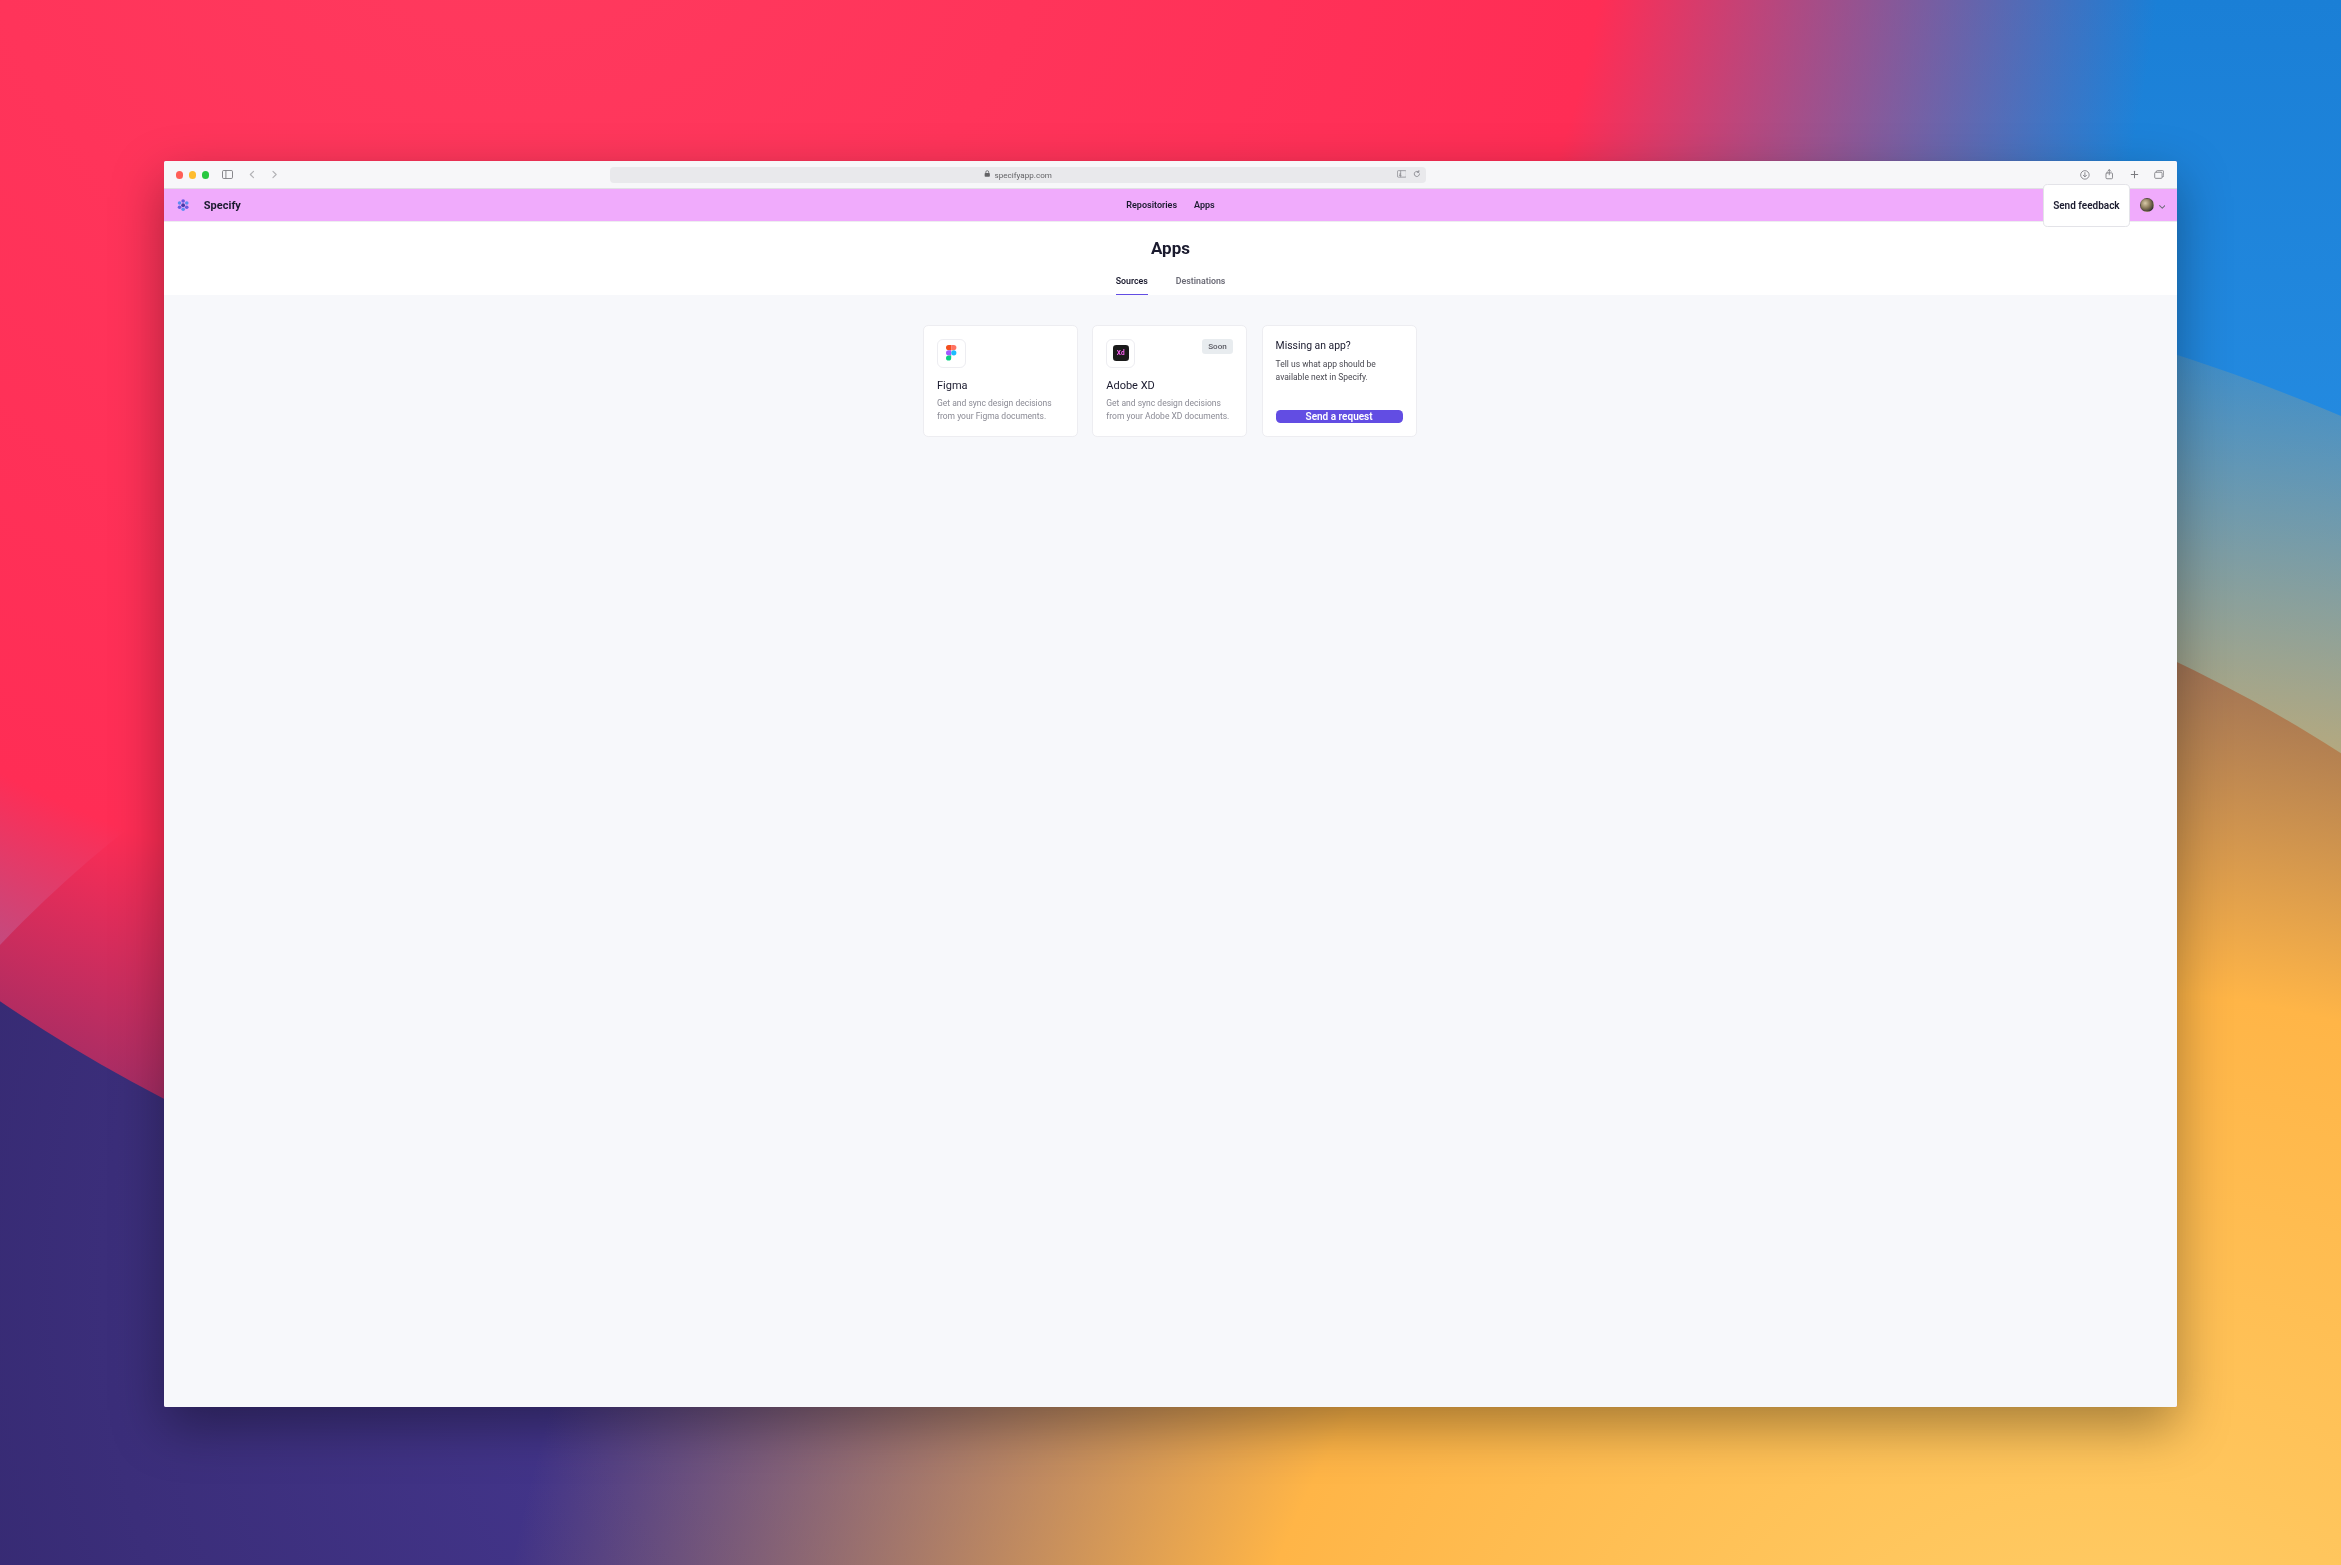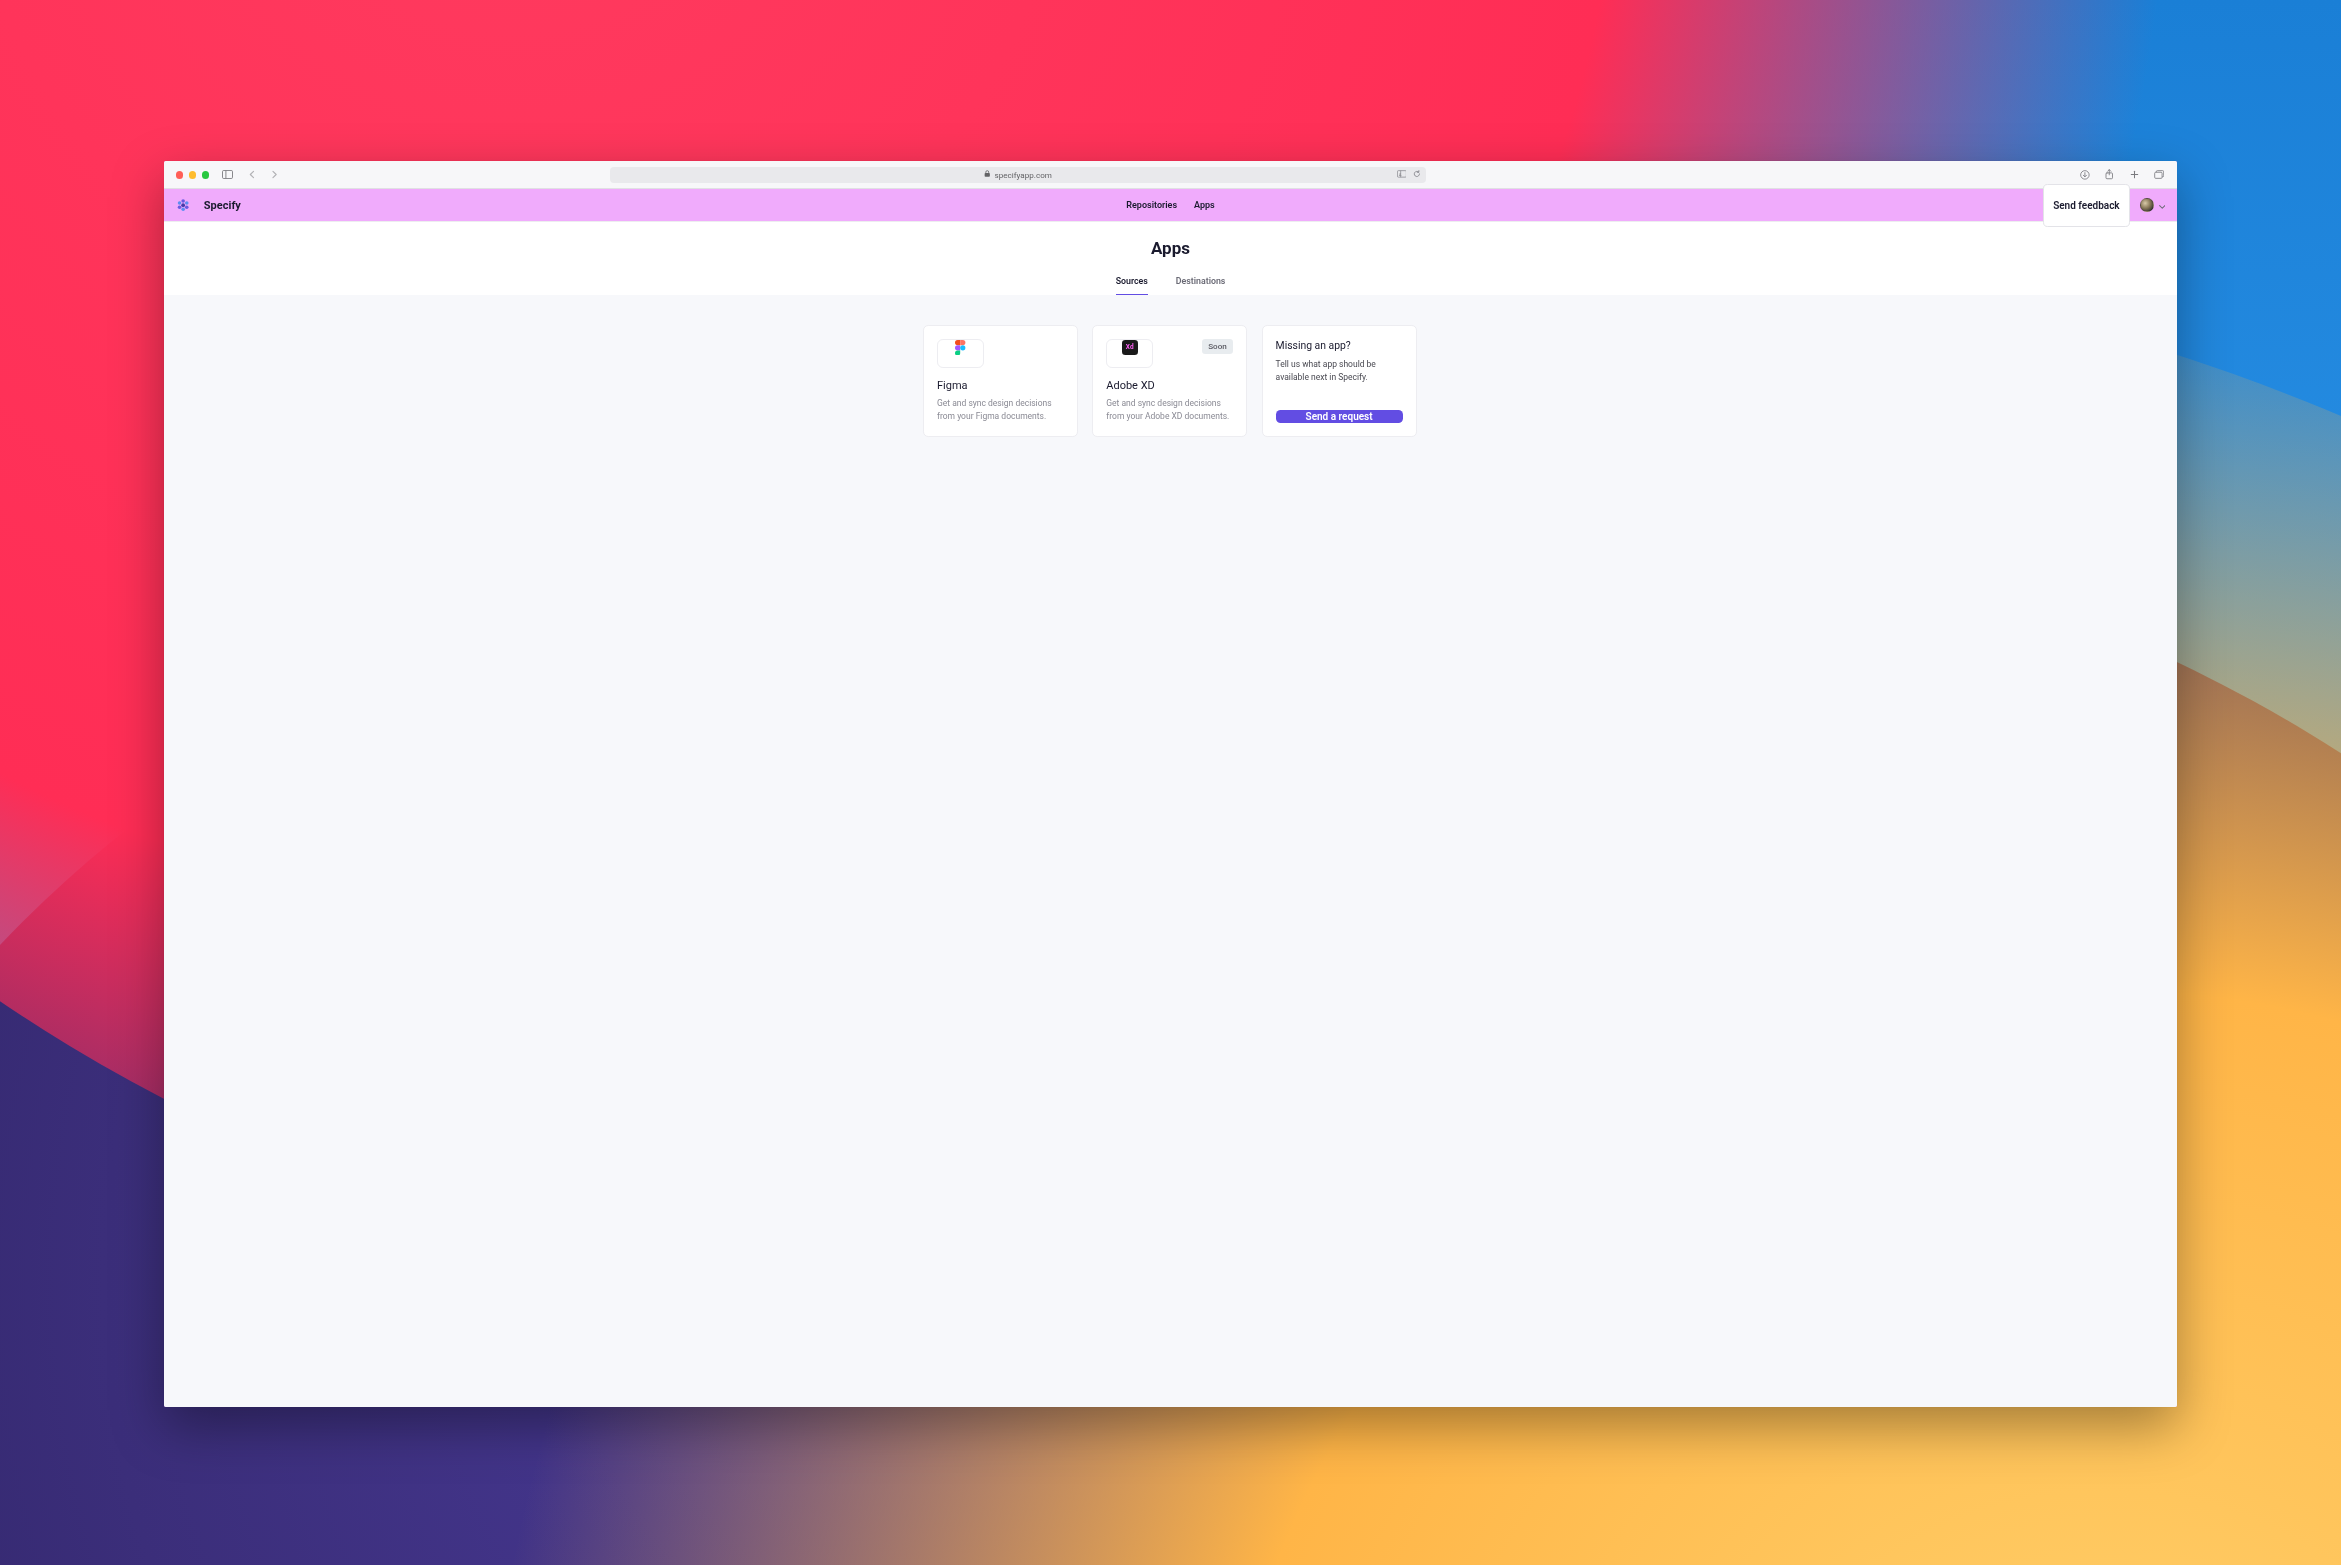--- a/index.html
+++ b/index.html
@@ -291,25 +291,26 @@
   flex-direction: column;
 }
 
 .card-icon-row {
   display: flex;
   justify-content: space-between;
   align-items: flex-start;
 }
 
 .card-icon {
-  width: 47px;
+  width: 29px;
   height: 29px;
   border: 0.7px solid #ededf1;
   border-radius: 5.9px;
   display: flex;
+  align-items: center;
   justify-content: center;
 }
 
 .badge-soon {
   background: #e8ecef;
   color: #5a5a62;
   font-size: 8.1px;
   font-weight: 500;
   padding: 2.6px 6.5px;
   border-radius: 3.3px;

